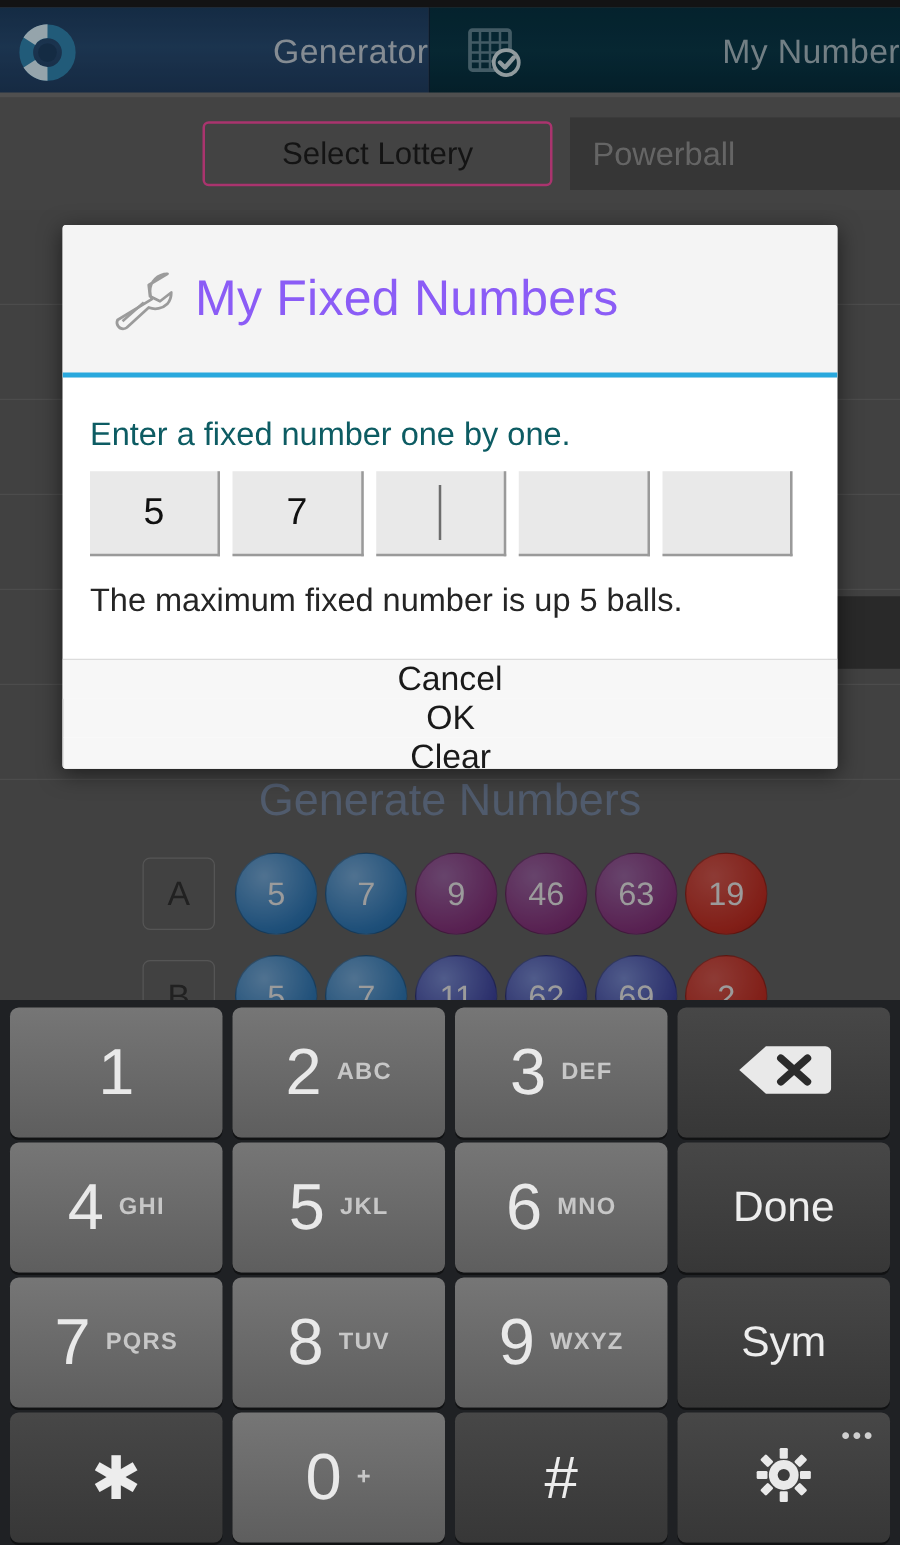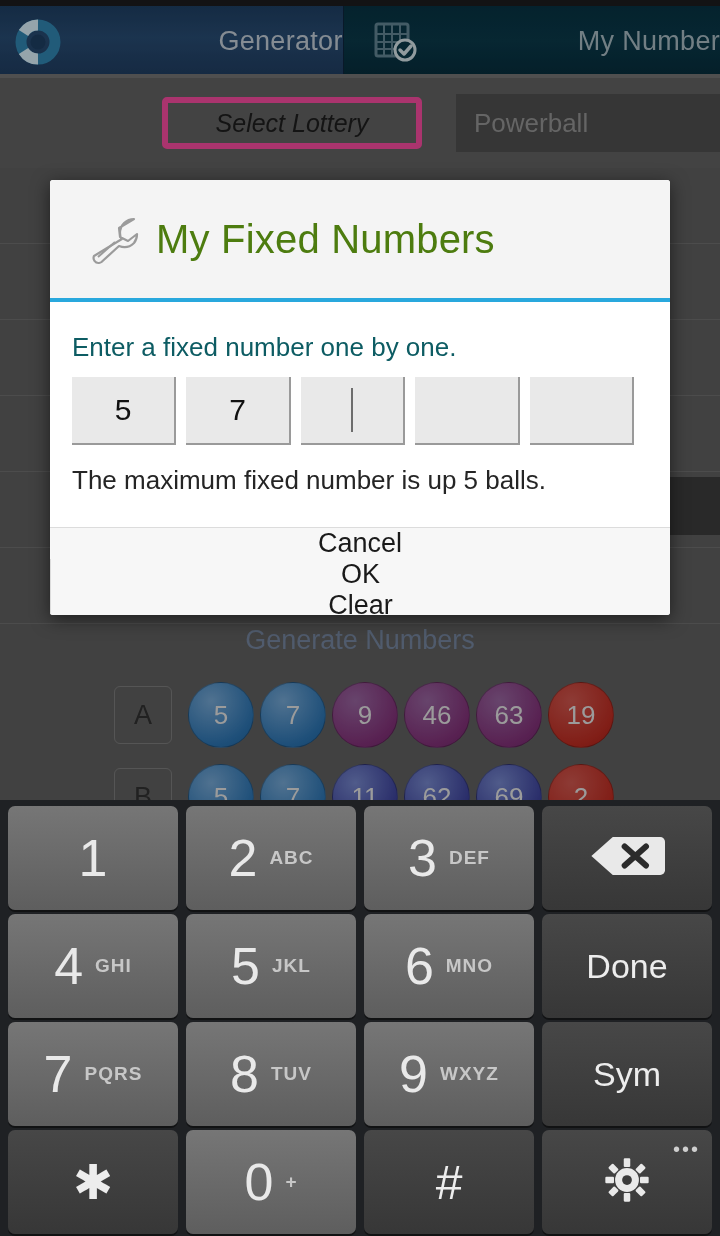--- a/index.html
+++ b/index.html
@@ -45,25 +45,25 @@
     position:absolute; left:0; top:74px; width:720px; height:4px;
     background:#6e6e6e;
   }
 
   
   #lottery-bar{
     position:absolute; left:0; top:78px; width:720px; height:90px;
     background:#5d5d5d;
   }
   #select-lottery-button{
-    position:absolute; left:162px; top:19px; width:260px; height:52px;
-    border:6px solid #ec4899; border-radius:5px;
+    position:absolute; left:162px; top:19px; width:280px; height:52px;
+    border:2px solid #ec4899; border-radius:5px;
     background:#5d5d5d;
     display:flex; align-items:center; justify-content:center;
-    font-size:25px; color:#1c1c1c;font-style:italic;
+    font-size:25px; color:#1c1c1c;
   }
   #powerball-field{
     position:absolute; left:456px; top:16px; width:264px; height:58px;
     background:#4b4b4b;
     display:flex; align-items:center; padding-left:18px;
     font-size:26px; color:#8d8d8d;
   }
 
   
   #bg-list{
@@ -77,21 +77,21 @@
     position:absolute; left:648px; top:477px; width:90px; height:58px;
     background:#3a3a3a; border-radius:7px;
   }
 
   
   #generate-button{
     position:absolute; left:114px; top:610px; width:492px; height:60px;
     border-radius:7px;
     background:linear-gradient(180deg,#2b4468 0%,#223char 0%,#22375a 55%,#1b2e4c 100%);
     display:flex; align-items:center; justify-content:center;
-    font-size:27px; color:#6f7f97;
+    font-size:36px; color:#6f7f97;
   }
   .ball-row{ position:absolute; left:114px; display:flex; align-items:center; gap:0; }
   #ball-row-a{ top:682px; }
   #ball-row-b{ top:764px; }
   .row-tag{
     width:58px; height:58px; margin-right:16px;
     border:1px solid #777; border-radius:6px;
     display:flex; align-items:center; justify-content:center;
     font-size:27px; color:#2e2e2e;
   }
@@ -119,21 +119,21 @@
     box-shadow:0 4px 18px rgba(0,0,0,.55);
     overflow:hidden;
   }
   #dialog-header{
     height:122px; background:#f4f4f4;
     display:flex; align-items:center; padding-left:32px;
     border-bottom:4px solid #29a8dd;
   }
   #wrench-icon{ width:62px; height:52px; margin-right:12px; flex:0 0 auto; }
   #dialog-title{
-    font-size:40px; color:#4d7c0f; font-weight:400; letter-spacing:.2px;
+    font-size:40px; color:#8b5cf6; font-weight:400; letter-spacing:.2px;
   }
   #dialog-body{ padding:20px 36px 0 22px; }
   #dialog-prompt{
     font-size:26px; color:#0d5c63; margin:10px 0 14px 0;
   }
   #number-inputs{ display:flex; gap:10px; }
   .num-box{
     width:110px; height:68px;
     background:#e9e9e9;
     border-right:2px solid #9a9a9a;

